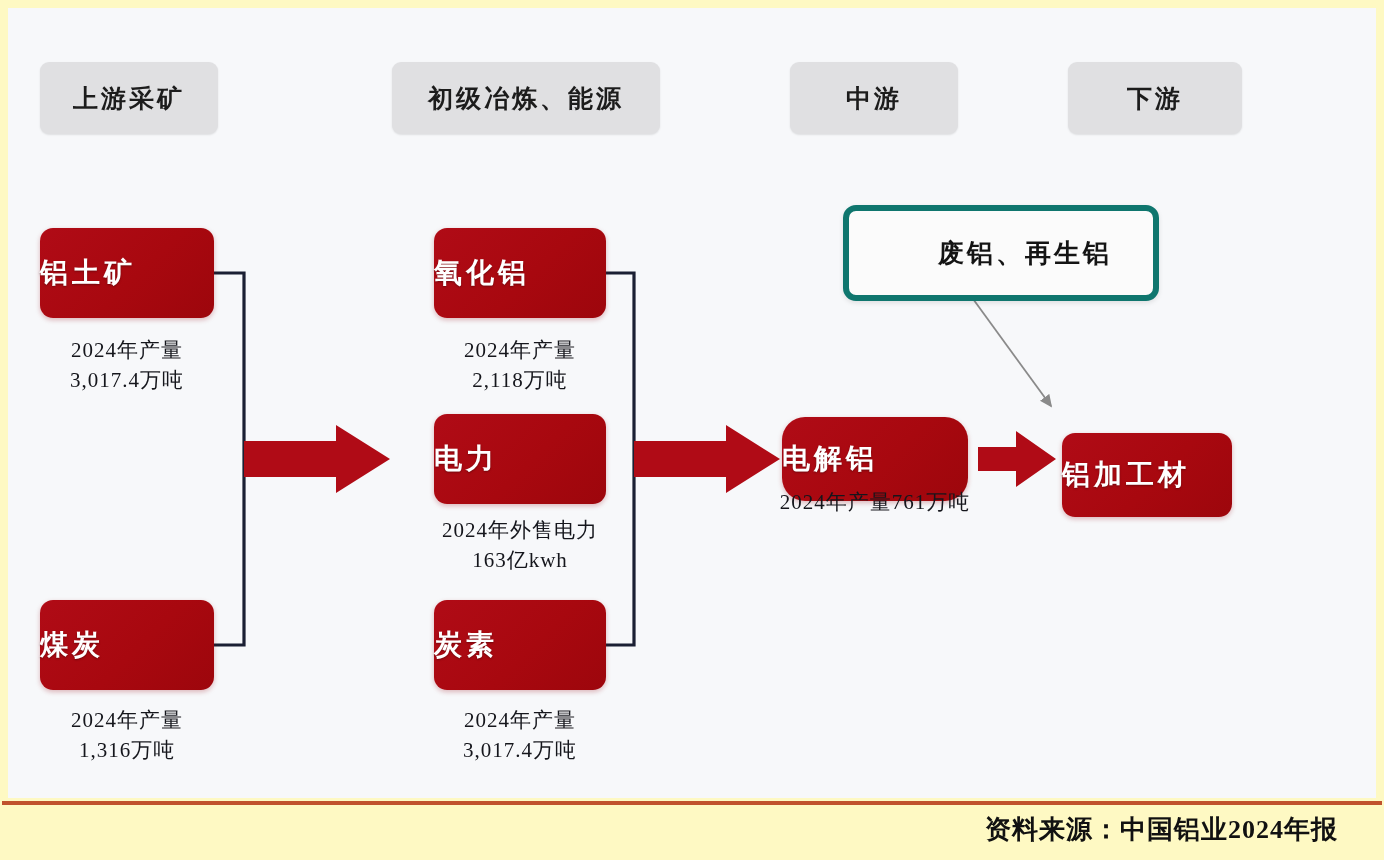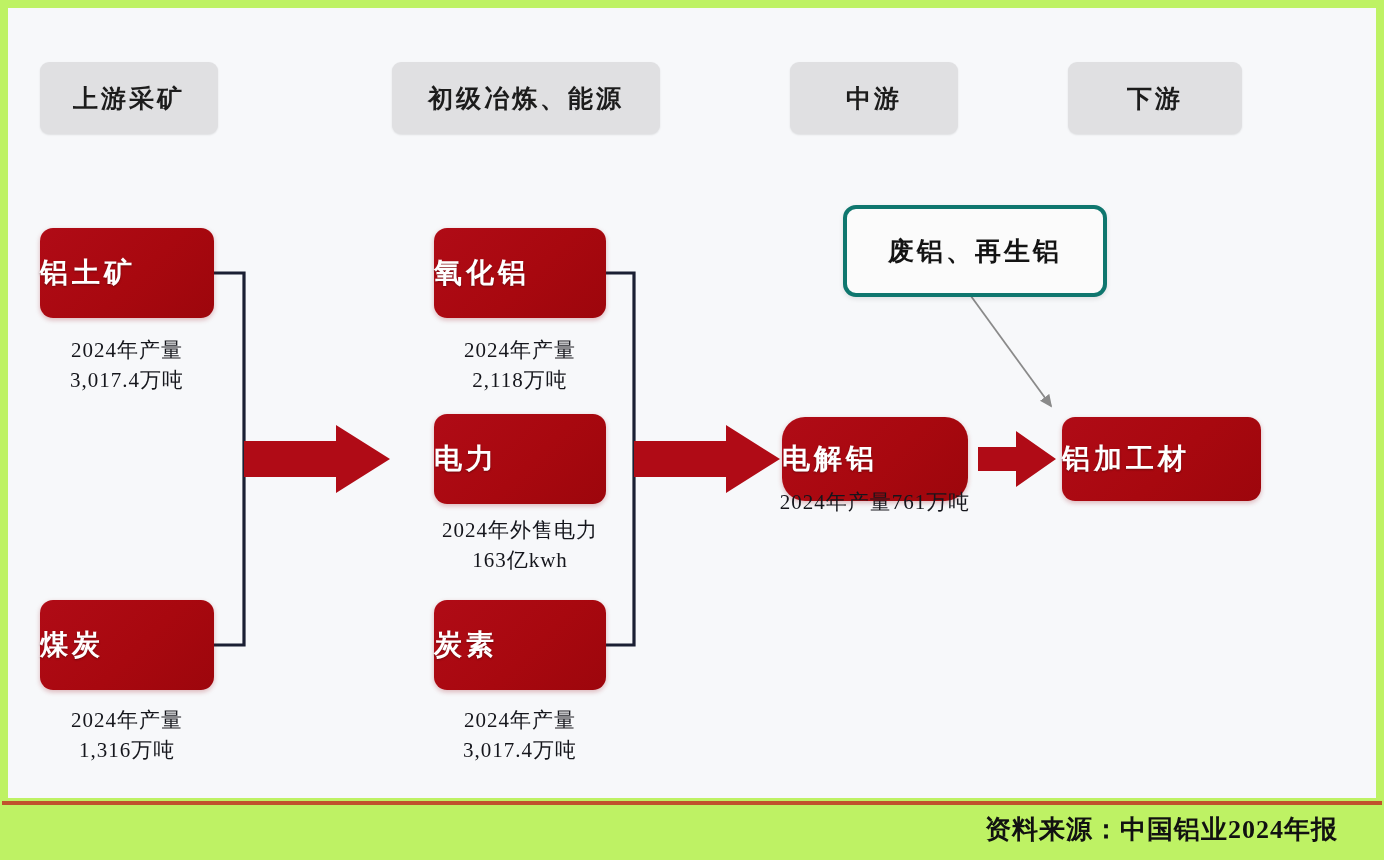--- a/index.html
+++ b/index.html
@@ -4,21 +4,21 @@
 <style>
   html, body {
     margin: 0;
     padding: 0;
     background: #ffffff;
   }
   #canvas {
     position: relative;
     width: 1384px;
     height: 860px;
-    background: #bef264;
+    background: #fef9c3;
     font-family: "Liberation Sans", "DejaVu Sans", sans-serif;
     overflow: hidden;
   }
   
   .panel {
     position: absolute;
     left: 8px;
     top: 8px;
     width: 1368px;
     height: 790px;
@@ -54,30 +54,31 @@
     font-weight: bold;
     font-size: 28px;
     letter-spacing: 4px;
     text-shadow: 0 1px 2px rgba(0,0,0,0.35);
   }
   
   .node-outline {
     position: absolute;
     border-radius: 13px;
     background: #fbfbfb;
-    border: 4px solid #0f766e;
+    border: 6px solid #0f766e;
     display: flex;
     align-items: center;
     justify-content: center;
     color: #141414;
     font-family: Liberation Serif, serif;
     font-weight: bold;
     font-size: 26px;
     letter-spacing: 3px;
     box-shadow: 0 2px 5px rgba(0,0,0,0.10);
+    padding-left: 48px;
   }
   
   .caption {
     position: absolute;
     color: #15161c;
     font-family: "Liberation Serif", "DejaVu Serif", serif;
     font-size: 21px;
     line-height: 30px;
     text-align: center;
     white-space: pre-line;
@@ -176,21 +177,21 @@
   </div>
   <div class="node" style="left:434px; top:600px; width:172px; height:90px;">
     <span>炭素</span>
   </div>
   <div class="node" style="left:434px; top:414px; width:172px; height:90px;">
     <span>电力</span>
   </div>
   <div class="node" style="left:782px; top:417px; width:186px; height:84px;border-radius:23px;">
     <span>电解铝</span>
   </div>
-  <div class="node" style="left:1062px; top:417px; width:199px; height:84px;">
+  <div class="node" style="left:1062px; top:433px; width:170px; height:84px;">
     <span>铝加工材</span>
   </div>
   <div class="node-outline" style="left:843px; top:205px; width:256px; height:84px;">
     <span>废铝、再生铝</span>
   </div>
 
   <div class="caption" style="left:40px; top:335px; width:174px;">2024年产量
 3,017.4万吨</div>
   <div class="caption" style="left:40px; top:705px; width:174px;">2024年产量
 1,316万吨</div>

